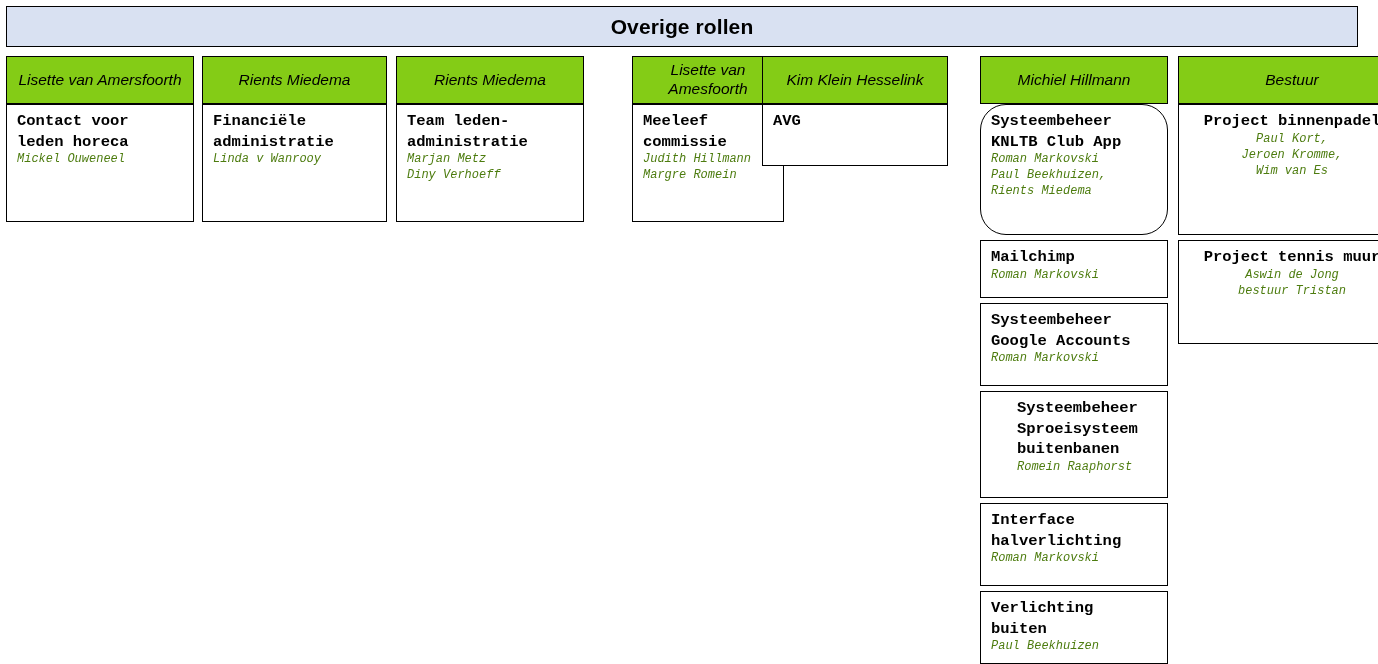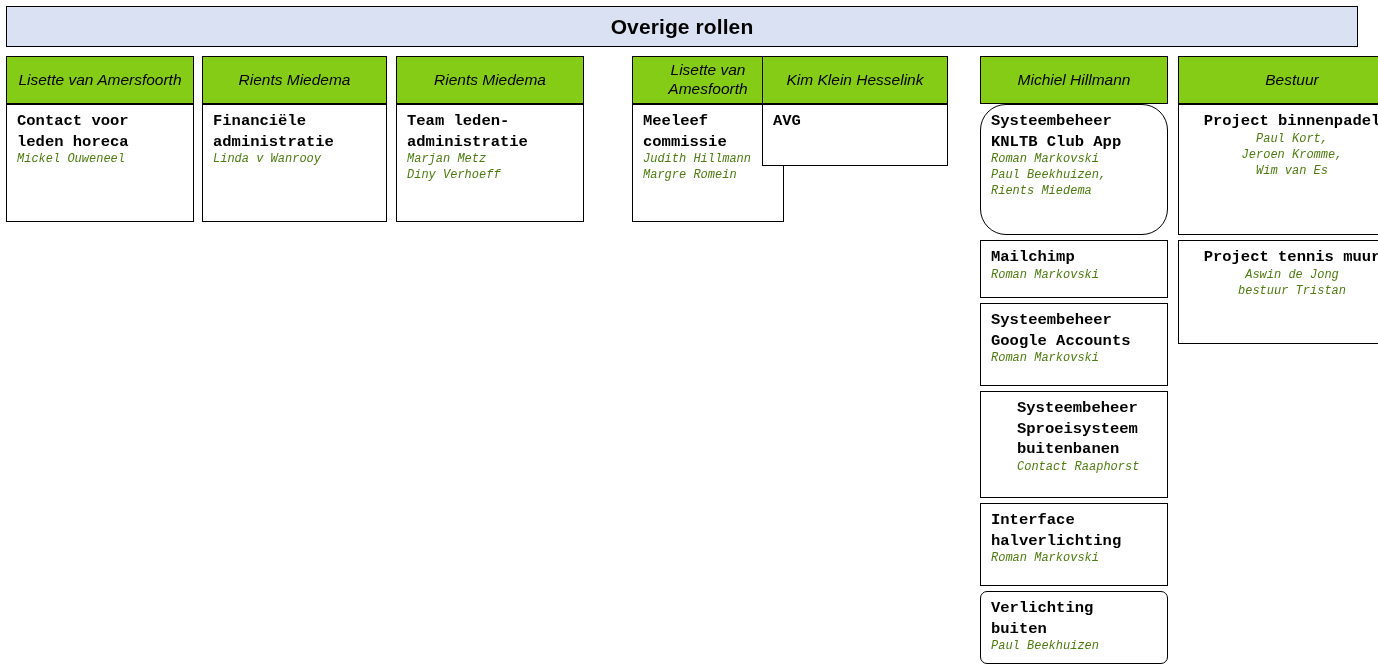--- a/index.html
+++ b/index.html
@@ -166,27 +166,27 @@
           <div class="box" style="min-height: 58px;">
             <div class="role">Mailchimp</div>
             <div class="person">Roman Markovski</div>
           </div>
           <div class="box" style="min-height: 83px;">
             <div class="role">Systeembeheer Google Accounts</div>
             <div class="person">Roman Markovski</div>
           </div>
           <div class="box" style="min-height: 107px; padding-left: 36px;">
             <div class="role">Systeembeheer Sproeisysteem buitenbanen</div>
-            <div class="person">Contact Raaphorst</div>
+            <div class="person">Romein Raaphorst</div>
           </div>
           <div class="box" style="min-height: 83px;">
             <div class="role">Interface halverlichting</div>
             <div class="person">Roman Markovski</div>
           </div>
-          <div class="box" style="min-height: 58px; border-radius: 7px;">
+          <div class="box" style="min-height: 58px;">
             <div class="role">Verlichting buiten</div>
             <div class="person">Paul Beekhuizen</div>
           </div>
         </div>
       </div>
       <div class="col" style="left: 1178px; width: 228px;">
         <div class="col-header">
           <span class="hdr-text">Bestuur</span>
         </div>
         <div class="boxes">

